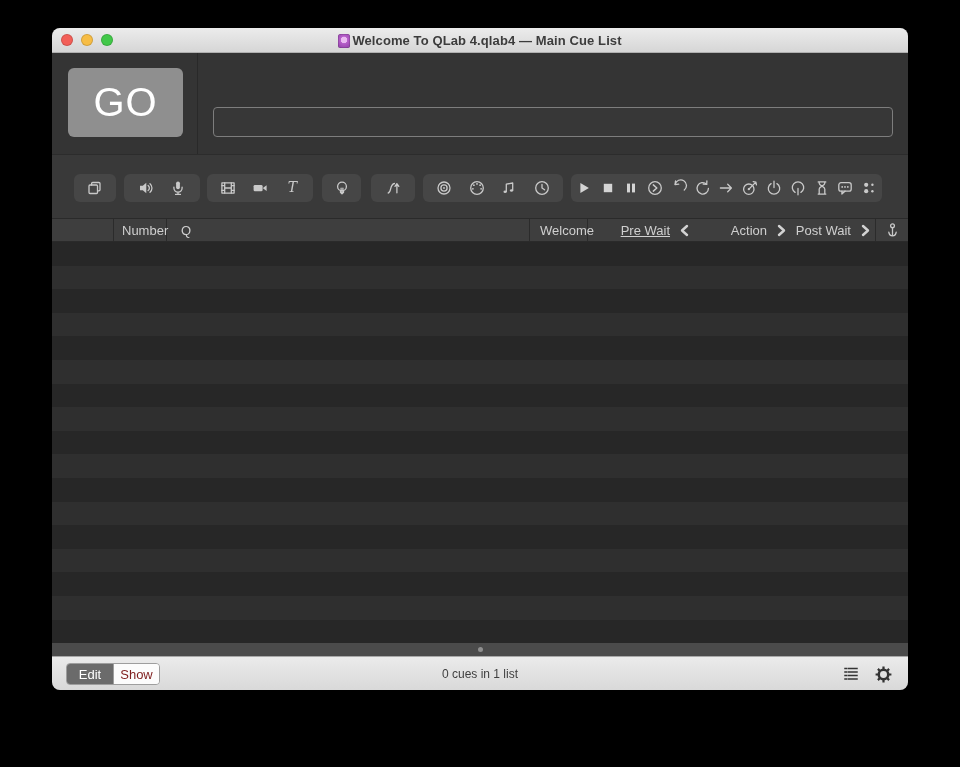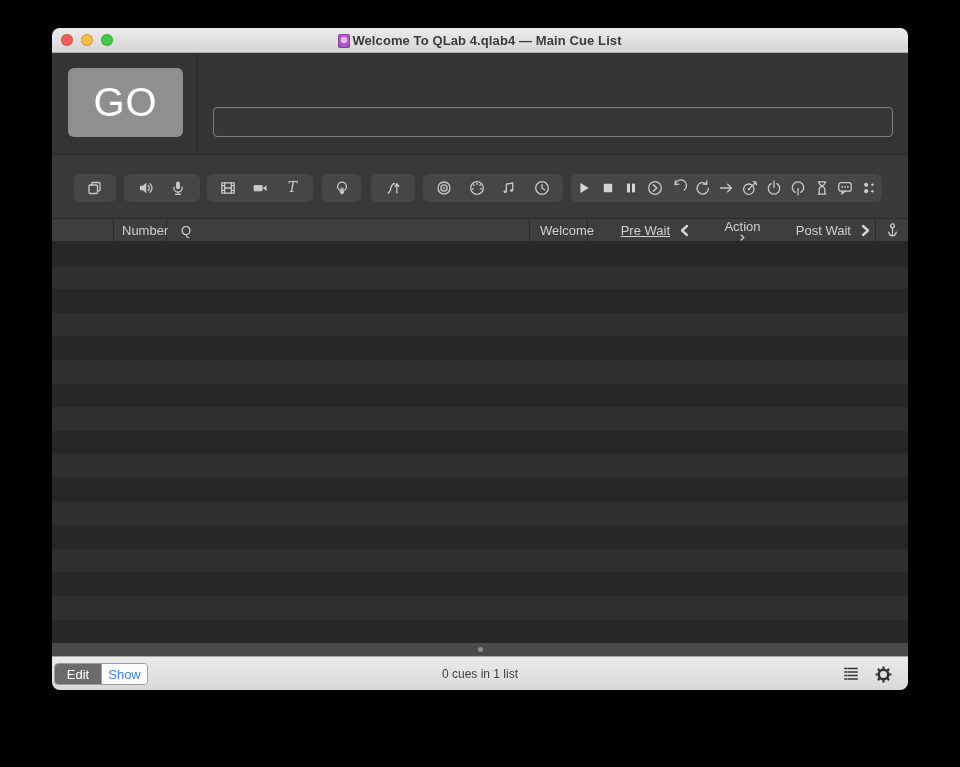--- a/index.html
+++ b/index.html
@@ -39,37 +39,37 @@
   
   .cuehead{position:absolute;left:0;top:190px;width:856px;height:24px;background:#3e3e3e;
     border-top:1px solid #2a2a2a;border-bottom:1px solid #2a2a2a;box-sizing:border-box;display:flex;
     color:#cfcfcf;font-size:13px;}
   .th{height:100%;display:flex;align-items:center;box-sizing:border-box;}
   .th .gap{width:9px;}
   .sep{border-right:1px solid #2b2b2b;}
   .th-status{width:62px;} .th-number{width:53px;padding-left:8px;} .th-q{width:363px;padding-left:14px;}
   .th-target{width:58px;padding-left:10px;}
   .th-prewait{width:110px;justify-content:flex-end;padding-right:8px;text-decoration:underline;}
-  .th-action{width:95px;justify-content:flex-end;padding-right:6px;flex-direction:column;}
+  .th-action{width:95px;justify-content:flex-end;padding-right:6px;}
   .th-postwait{width:83px;justify-content:flex-end;padding-right:4px;}
   .th-flag{width:32px;justify-content:center;}
   
   .rows{position:absolute;left:0;top:214px;width:856px;height:401px;
     background:repeating-linear-gradient(to bottom,#272727 0px,#272727 23.6px,#2f2f2f 23.6px,#2f2f2f 47.2px);}
   
   .splitter{position:absolute;left:0;top:615px;width:856px;height:13px;background:#4b4b4b;}
   .splitter-dot{position:absolute;left:50%;top:4px;width:5px;height:5px;margin-left:-2px;border-radius:50%;background:#8f8f8f;}
   
   .statusbar{position:absolute;left:0;top:628px;width:856px;height:34px;
     background:linear-gradient(#ebebeb,#d9d9d9);border-top:1px solid #a8a8a8;box-sizing:border-box;}
-  .segmented{position:absolute;left:2px;top:6px;height:22px;display:flex;border:1px solid #9e9e9e;
+  .segmented{position:absolute;left:14px;top:6px;height:22px;display:flex;border:1px solid #9e9e9e;
     border-radius:4px;overflow:hidden;box-sizing:border-box;font-size:13px;}
   .seg{width:46px;display:flex;align-items:center;justify-content:center;cursor:default;}
   .seg-active{background:#6b6b6b;color:#fff;}
-  .seg-idle{background:#fcfcfc;color:#3b82f6;border-left:1px solid #9e9e9e;box-sizing:border-box;text-align:right;}
+  .seg-idle{background:#fcfcfc;color:#7f1d1d;border-left:1px solid #9e9e9e;box-sizing:border-box;text-align:right;}
   .statusmsg{position:absolute;left:0;right:0;top:0;height:34px;display:flex;align-items:center;
     justify-content:center;color:#3f3f3f;font-size:12px;}
   .sb-icons{position:absolute;right:14px;top:0;height:34px;display:flex;align-items:center;gap:10px;}
   .sb-btn{width:22px;height:22px;display:flex;align-items:center;justify-content:center;cursor:default;}
 </style>
 </head>
 <body>
 
 <div class="window">
 

